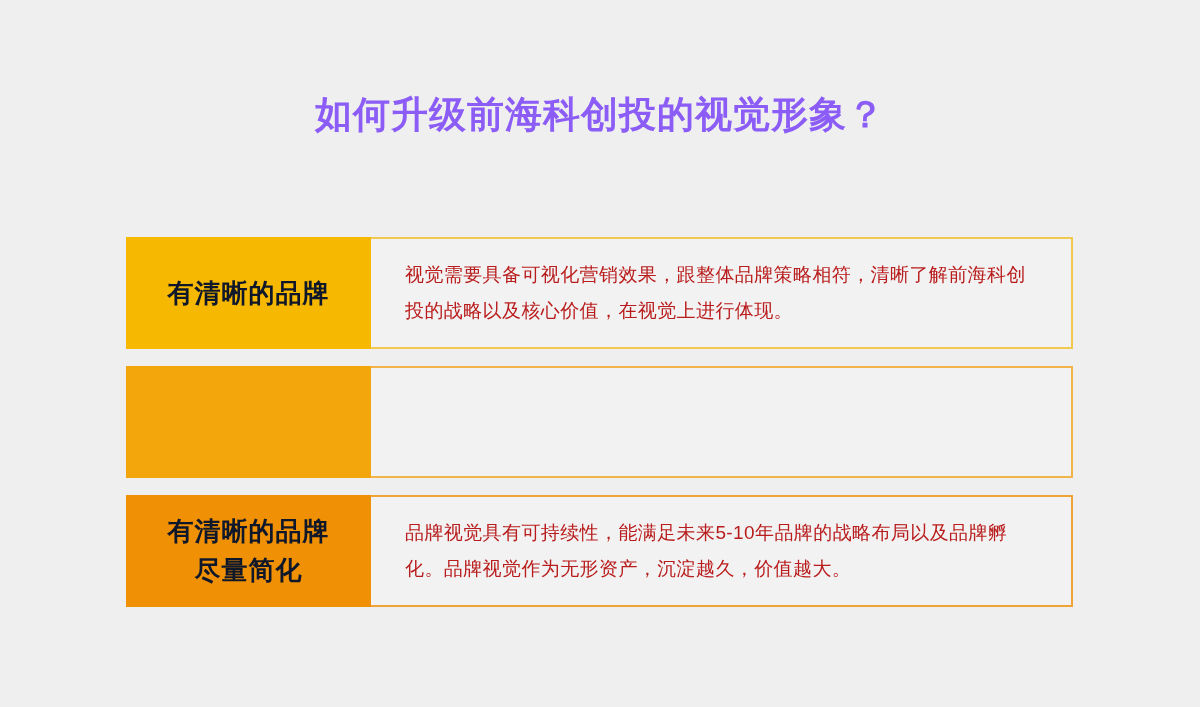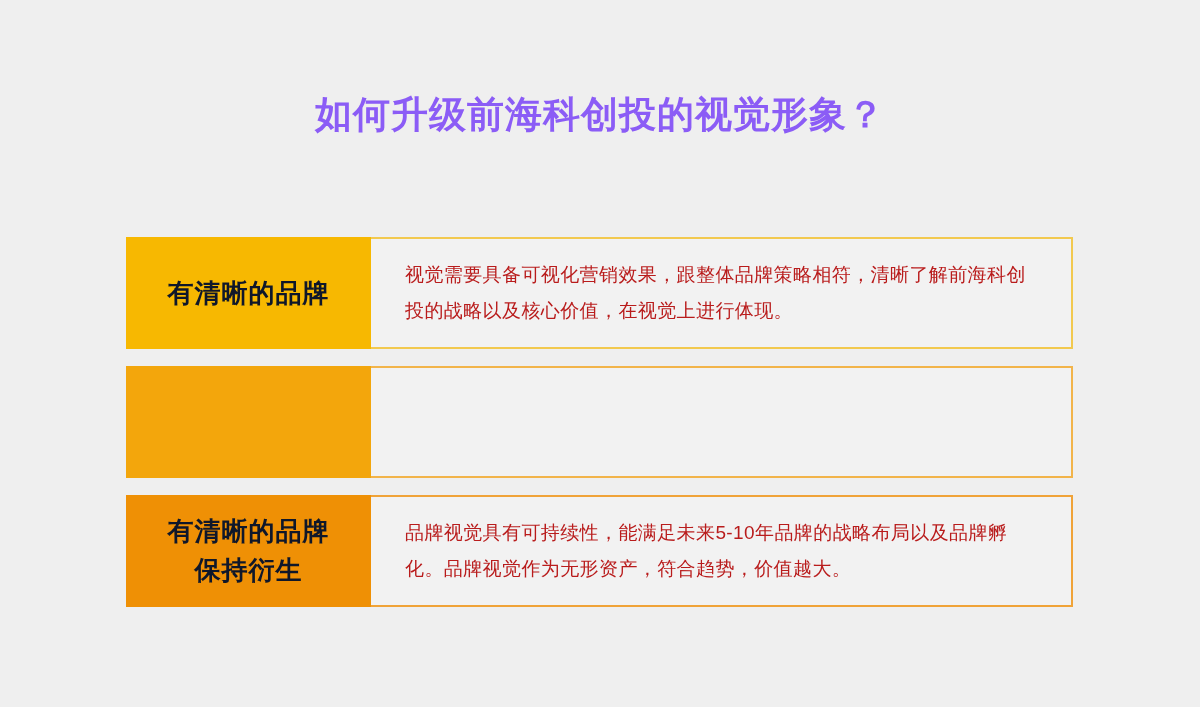--- a/index.html
+++ b/index.html
@@ -85,19 +85,19 @@
     </div>
 
     <div class="row" data-bind-style="borderColor:rows.1.border_color" style="border-color: rgb(242, 180, 74); background: rgb(242, 242, 242);">
       <div class="row-label" data-bind-style="backgroundColor:rows.1.fill_color" style="background-color: rgb(243, 166, 12);">
       </div>
     </div>
 
     <div class="row" data-bind-style="borderColor:rows.2.border_color" style="border-color: rgb(240, 163, 56); background: rgb(242, 242, 242);">
       <div class="row-label" data-bind-style="backgroundColor:rows.2.fill_color" style="background-color: rgb(239, 144, 5);">
         <span data-bind="rows.2.label_line1">有清晰的品牌</span>
-        <span data-bind="rows.2.label_line2">保持衍生</span>
+        <span data-bind="rows.2.label_line2">尽量简化</span>
       </div>
-      <div class="row-body" data-bind="rows.2.description">品牌视觉具有可持续性，能满足未来5-10年品牌的战略布局以及品牌孵化。品牌视觉作为无形资产，符合趋势，价值越大。</div>
+      <div class="row-body" data-bind="rows.2.description">品牌视觉具有可持续性，能满足未来5-10年品牌的战略布局以及品牌孵化。品牌视觉作为无形资产，沉淀越久，价值越大。</div>
     </div>
 
   </div>
 </div>
 
 </body></html>

